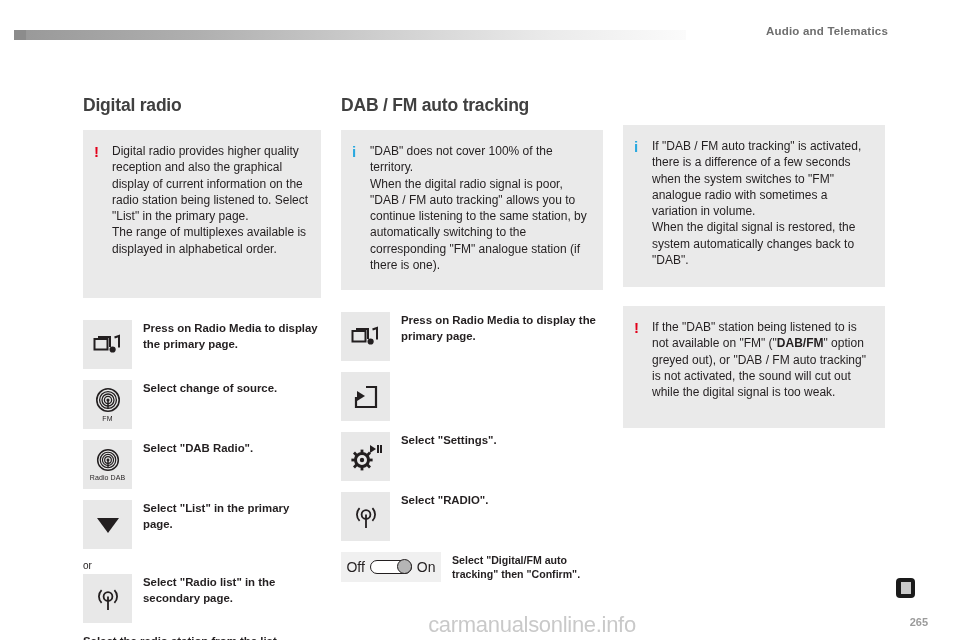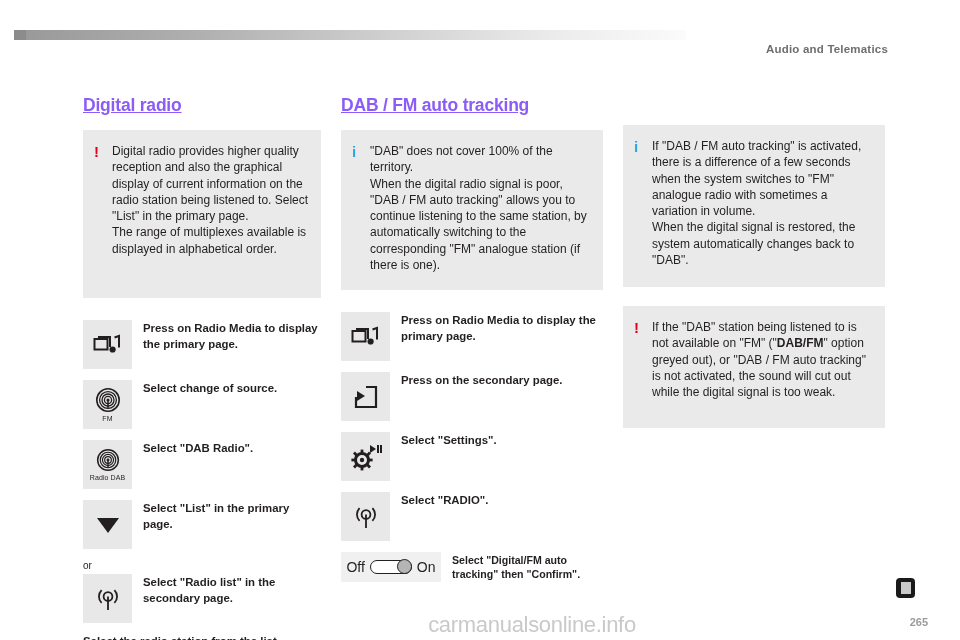--- a/index.html
+++ b/index.html
@@ -16,39 +16,38 @@
 
   
   .header-bar{
     position:absolute;left:14px;top:30px;width:672px;height:10px;
     background:linear-gradient(to right,#8c8c8c 0%,#9a9a9a 2%,#b0b0b0 28%,#cfcfcf 55%,#ebebeb 80%,#fbfbfb 100%);
   }
   .header-bar .cap{
     position:absolute;left:0;top:0;width:12px;height:10px;background:#8c8c8c;
   }
   .header-title{
-    position:absolute;right:72px;top:43px;
+    position:absolute;right:72px;top:25px;
     font-size:11.5px;font-weight:bold;letter-spacing:.2px;
     color:#6e6e6e;
     white-space:nowrap;
   }
 
   
   .col{position:absolute;top:95px;}
   .col-1{left:83px;width:238px;}
   .col-2{left:341px;width:262px;}
   .col-3{left:623px;width:262px;}
 
   h2.sec-title{
     margin:0 0 14px 0;
     font-size:17.5px;
     font-weight:bold;
     letter-spacing:-.2px;
-    color:#8b5cf6;
-    text-decoration:underline;
+    color:#404040;
   }
 
   
   .note{
     background:#eaeaea;
     padding:13px 12px 14px 11px;
     display:flex;
     align-items:flex-start;
     box-sizing:border-box;
   }
@@ -285,21 +284,20 @@
         <div class="step-text">Press on Radio Media to display the primary page.</div>
       </div>
 
       <div class="step">
         <div class="icon-box">
           <svg width="26" height="26" viewBox="0 0 26 26">
             <path d="M13 3 H23 V23 H3 V13" fill="none" stroke="#231f20" stroke-width="2.2"></path>
             <polygon points="4,7 4,17 12,12" fill="#231f20"></polygon>
           </svg>
         </div>
-        <div class="step-text">Press on the secondary page.</div>
       </div>
 
       <div class="step">
         <div class="icon-box">
           <svg width="32" height="28" viewBox="0 0 32 28">
             <g fill="#231f20">
               <polygon points="20,2 26,6 20,10"></polygon>
               <rect x="27" y="2" width="2" height="8"></rect>
               <rect x="30" y="2" width="2" height="8"></rect>
             </g>

